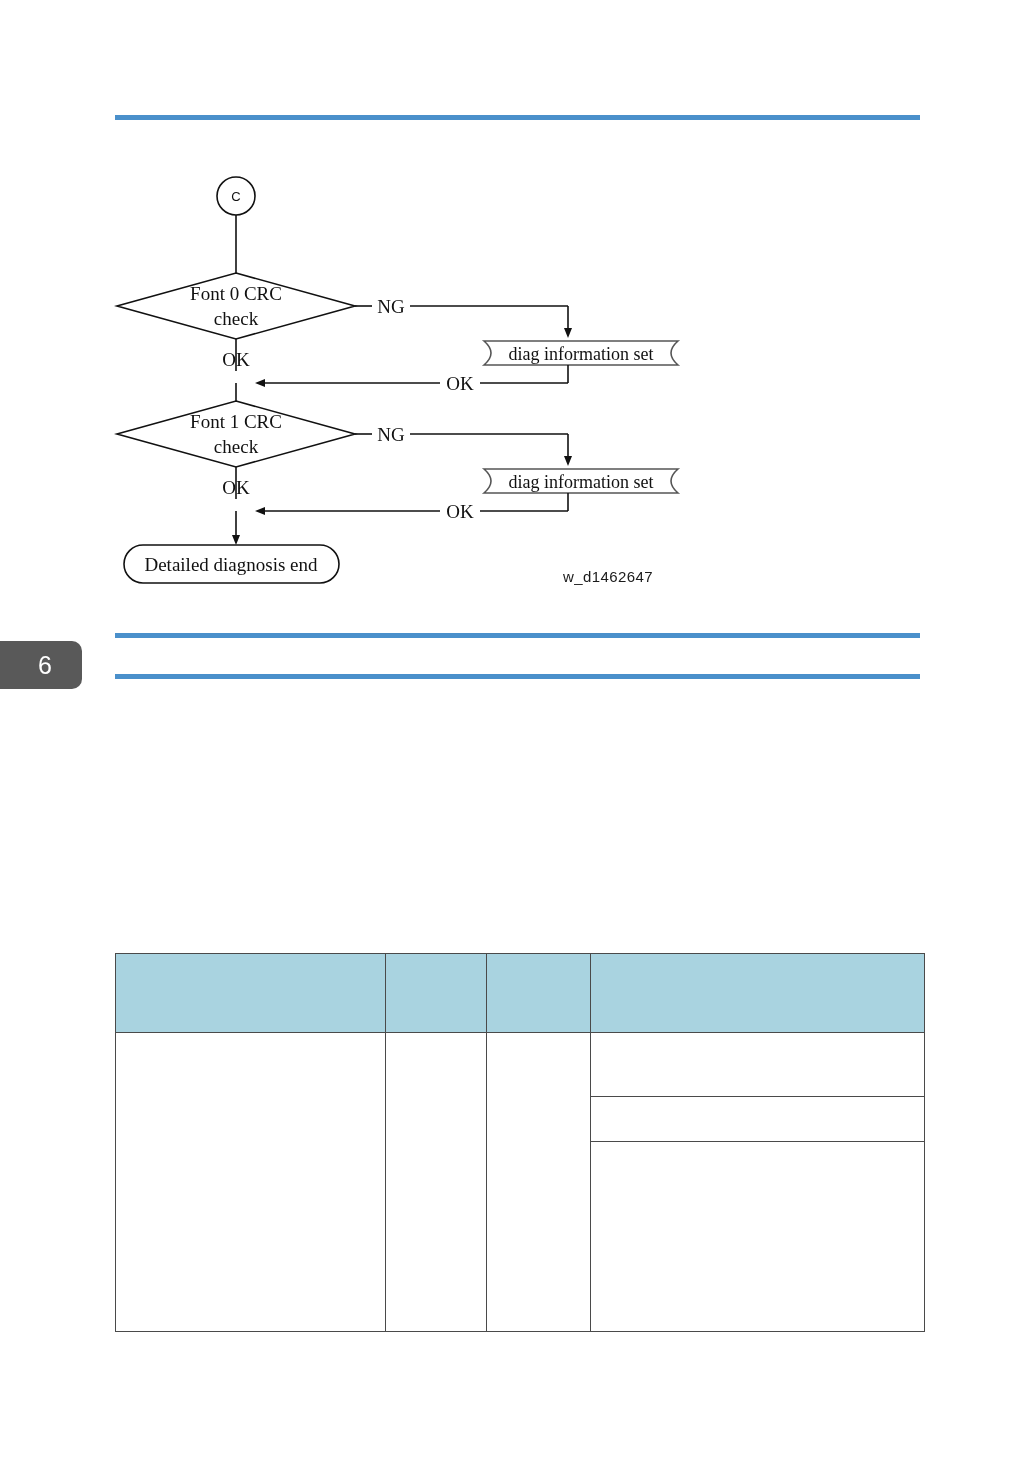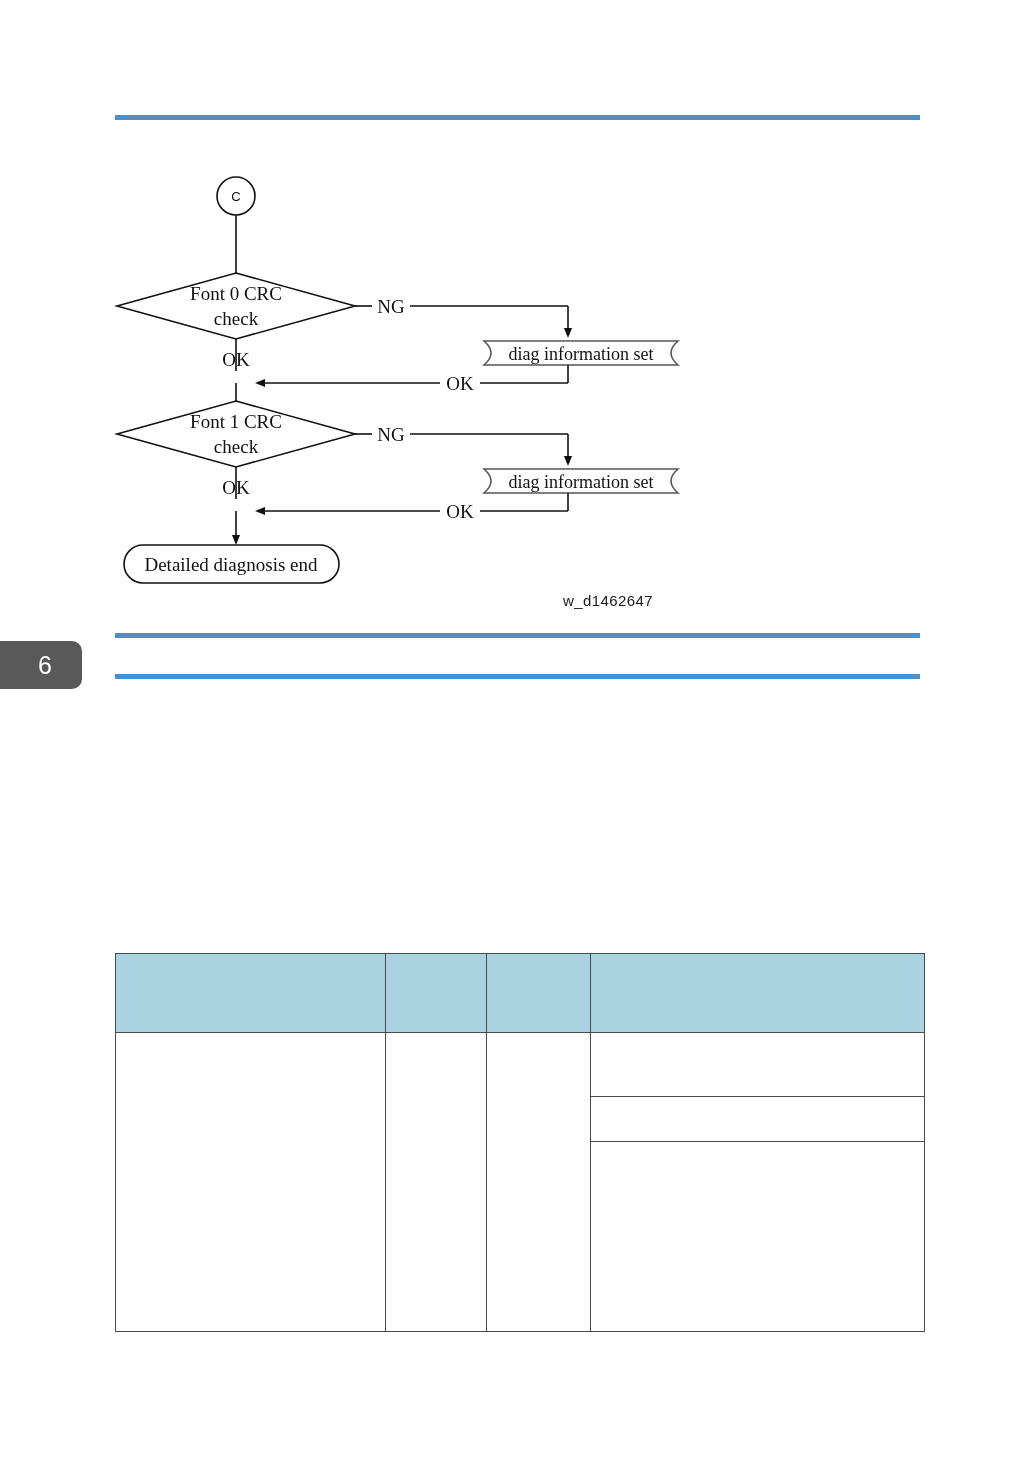--- a/index.html
+++ b/index.html
@@ -54,21 +54,21 @@
     position: absolute;
     left: 110px;
     top: 155px;
     width: 600px;
     height: 440px;
   }
   .figure svg { display: block; }
   .fig-label {
     position: absolute;
     left: 563px;
-    top: 592px;
+    top: 568px;
     font-family: "Liberation Sans", sans-serif;
     font-size: 15px;
     color: #1a1a1a;
     letter-spacing: 0.4px;
   }
 
   .flow-text {
     font-family: "Liberation Serif", serif;
     fill: #111111;
   }

